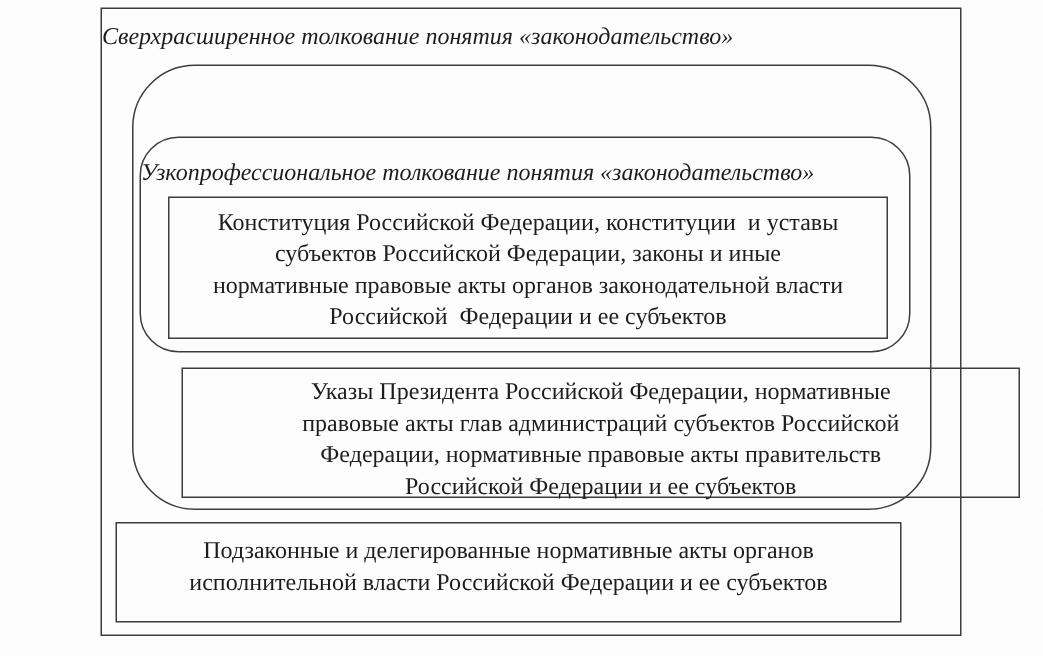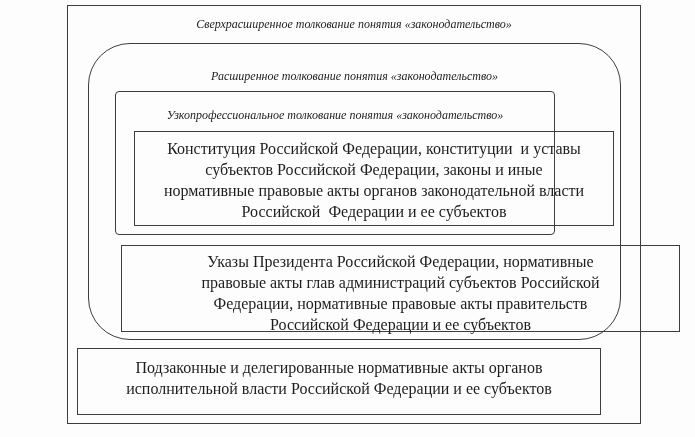--- a/index.html
+++ b/index.html
@@ -13,30 +13,29 @@
     color: #1d1d1d;
     overflow: hidden;
   }
   .frame {
     position: absolute;
     border: 1px solid #3d3d3d;
     background: transparent;
   }
   .outer-box   { left: 67px;  top: 5px;   width: 574px; height: 419px; }
   .box-extended{ left: 20px;  top: 37px;  width: 533px; height: 297px; border-radius: 42px; }
-  .box-narrow  { left: 26px;  top: 47px;  width: 440px; height: 144px; border-radius: 4px; }
+  .box-narrow  { left: 4px;  top: 47px;  width: 514px; height: 144px; border-radius: 26px; }
   .rect-legislative { left: 18px; top: 39px; width: 480px; height: 95px; }
   .rect-decrees     { left: 32px; top: 201px; width: 559px; height: 87px; }
   .rect-bylaws      { left: 9px;  top: 342px; width: 524px; height: 67px; }
 
   .level-title {
     display: block;
-    text-align: center;
     font-style: italic;
-    font-size: 12px;
+    font-size: 16px;
     line-height: 19px;
     white-space: pre-wrap;
   }
   .t-outer    { margin-top: 9px;  }
   .t-extended { margin-top: 23px; }
   .t-narrow   { margin-top: 14px; }
 
   .box-text {
     display: block;
     text-align: center;
@@ -53,21 +52,20 @@
 <body>
 
 <div class="canvas">
 
   <div class="frame outer-box">
 
     <span class="level-title t-outer">Сверхрасширенное толкование понятия «законодательство»</span>
 
     <div class="frame box-extended">
 
-      <span class="level-title t-extended">Расширенное толкование понятия «законодательство»</span>
 
       <div class="frame box-narrow">
 
         <span class="level-title t-narrow">Узкопрофессиональное толкование понятия «законодательство»</span>
 
         <div class="frame rect-legislative">
           <span class="box-text">Конституция Российской Федерации, конституции  и уставы
 субъектов Российской Федерации, законы и иные
 нормативные правовые акты органов законодательной власти
 Российской  Федерации и ее субъектов</span>

